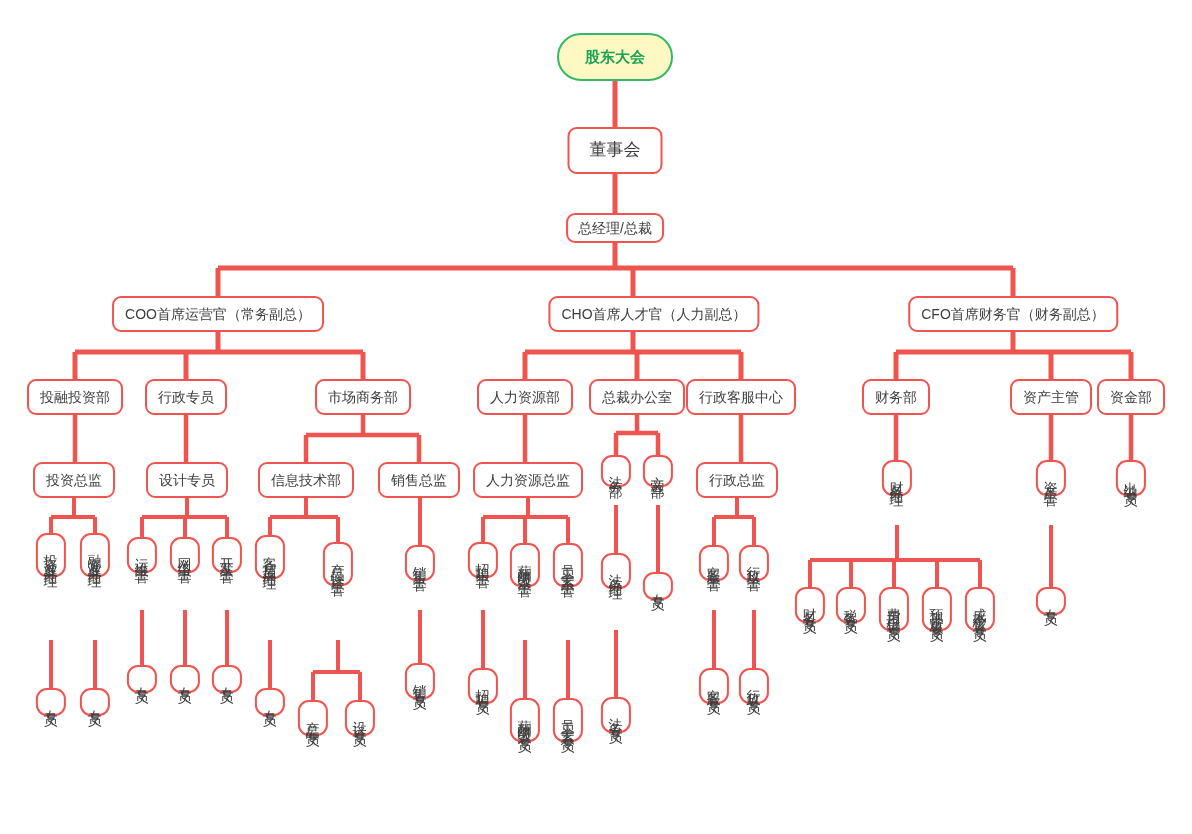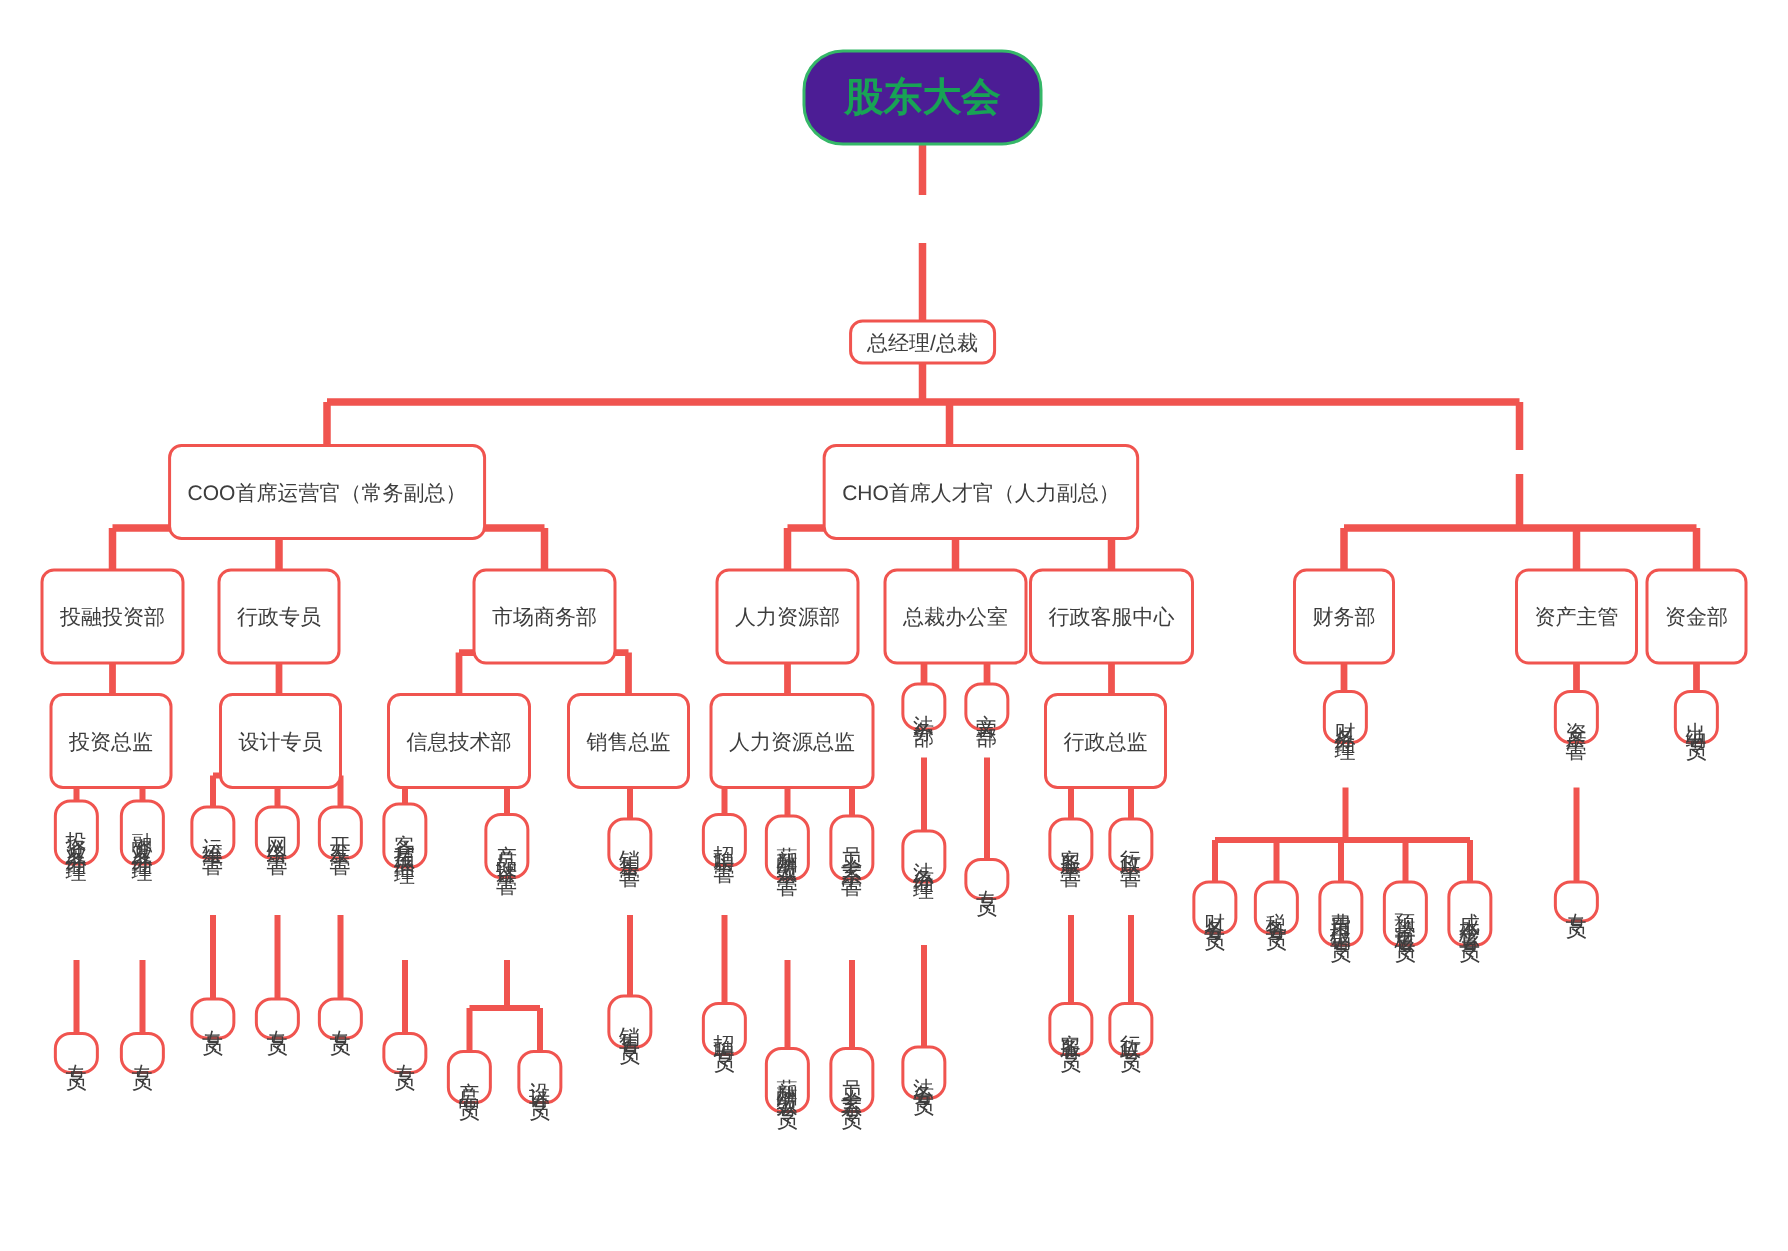--- a/index.html
+++ b/index.html
@@ -16,28 +16,28 @@
     color:rgba(190,190,190,0.38);
     z-index:0;white-space:nowrap;
   }
   #edges{position:absolute;left:0;top:0;z-index:1;}
   .node{
     position:absolute;transform:translateX(-50%);
     background:#fff;border:2px solid #f0544f;border-radius:9px;
     color:#3d3d3d;font-size:14px;line-height:1.45;text-align:center;
     z-index:2;box-sizing:border-box;
   }
-  .h{padding:20px 11px;white-space:nowrap;}
+  .h{padding:6px 11px;white-space:nowrap;}
   .v{
     writing-mode:vertical-rl;text-orientation:upright;
     letter-spacing:4px;padding:8px 4px;border-radius:11px;line-height:1.3;
   }
   .root{
-    font-size:26px;font-weight:700;color:#18a355;
-    background:#4c1d95;border:2.5px solid #35b768;border-radius:27px;
+    font-size:15px;font-weight:700;color:#18a355;
+    background:#fef9c3;border:2.5px solid #35b768;border-radius:27px;
     padding:11px 26px;
   }
   .board{font-size:17px;padding:9px 20px;}
   .gm{padding:3px 10px;}
 </style>
 </head>
 <body>
 
 <div id="canvas">
 
@@ -71,24 +71,26 @@
       <path stroke-width="4" d="M338 640 V672 M313 672 H360 M313 672 V705 M360 672 V705"></path>
       <path stroke-width="4" d="M420 610 V668"></path>
       <path stroke-width="4" d="M483 610 V672"></path>
       <path stroke-width="4" d="M525 640 V702 M568 640 V702"></path>
       <path stroke-width="4" d="M616 630 V701"></path>
       <path stroke-width="4" d="M714 610 V672 M754 610 V672"></path>
     </g>
   </svg>
 
   <div class="node h root" style="left:615px;top:33px">股东大会</div>
+  <div class="node h board" style="left:615px;top:127px">董事会</div>
   <div class="node h gm" style="left:615px;top:213px">总经理/总裁</div>
 
   <div class="node h" style="left:218px;top:296px">COO首席运营官（常务副总）</div>
   <div class="node h" style="left:654px;top:296px">CHO首席人才官（人力副总）</div>
+  <div class="node h" style="left:1013px;top:296px">CFO首席财务官（财务副总）</div>
 
   <div class="node h" style="left:75px;top:379px">投融投资部</div>
   <div class="node h" style="left:186px;top:379px">行政专员</div>
   <div class="node h" style="left:363px;top:379px">市场商务部</div>
   <div class="node h" style="left:525px;top:379px">人力资源部</div>
   <div class="node h" style="left:637px;top:379px">总裁办公室</div>
   <div class="node h" style="left:741px;top:379px">行政客服中心</div>
   <div class="node h" style="left:896px;top:379px">财务部</div>
   <div class="node h" style="left:1051px;top:379px">资产主管</div>
   <div class="node h" style="left:1131px;top:379px">资金部</div>

